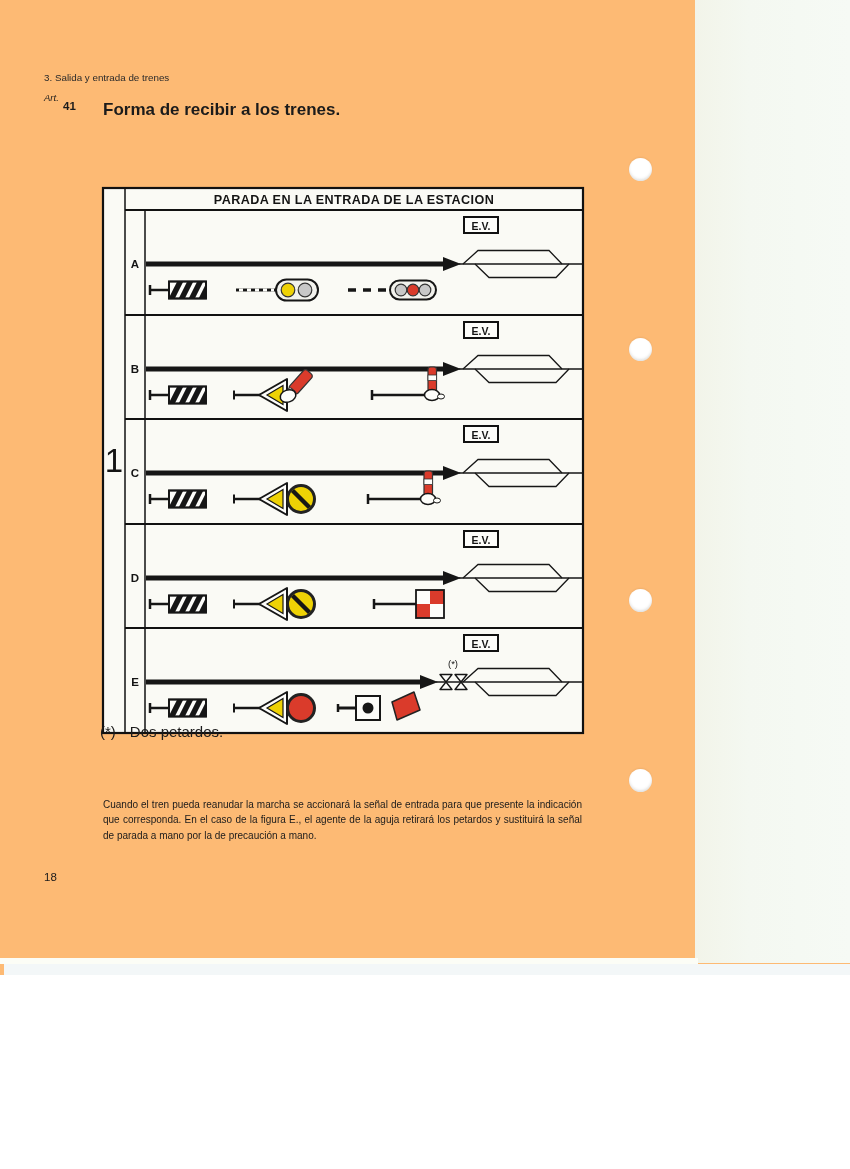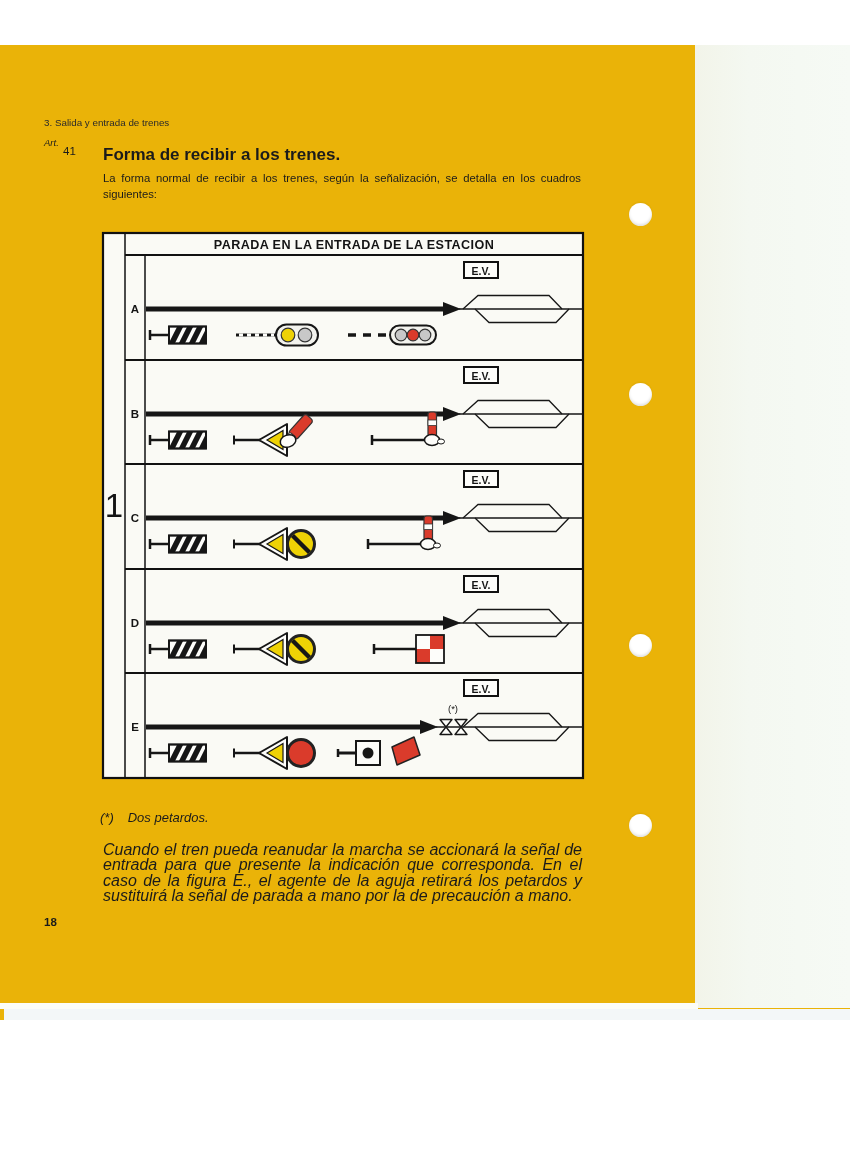--- a/index.html
+++ b/index.html
@@ -1,46 +1,45 @@
 <!DOCTYPE html>
 <html><head>
 <meta charset="utf-8">
 <style>
   html,body{margin:0;padding:0;}
   body{width:850px;height:1169px;}
   .scan{
     position:relative;width:850px;height:975px;overflow:hidden;
-    background:#eab308;
+    background:#fdba74;
     font-family:"Liberation Sans", sans-serif;
     color:#1b1b1b;
-    margin-top:45px;
   }
   .abs{position:absolute;}
   
   .strip-right{left:695px;top:0;width:155px;height:963px;
     background:linear-gradient(90deg,#f2f4e9 0%,#f4f8f1 35%,#f6faf5 100%);}
   .page-bottom-edge{left:0;top:958px;width:698px;height:6px;background:#fcfdf6;}
   .bottom-area{left:4px;top:964px;width:846px;height:205px;background:#f3f7f8;}
   .left-sliver{left:0;top:968px;width:4px;height:201px;background:#30343
 
 4;}
   .bottom-strip{left:4px;top:1152px;width:846px;height:17px;background:#e9eded;}
   .hole{width:23px;height:23px;border-radius:50%;
     background:radial-gradient(circle at 45% 40%, #ffffff 60%, #f1f1ec 100%);
     box-shadow:inset 0 -2px 3px rgba(0,0,0,.10), 0 -1px 2px rgba(0,0,0,.06);}
   
   .running-header{left:44px;top:72px;font-size:9.8px;color:#2a2a2a;}
   .art-prefix{left:44px;top:92px;font-size:9.5px;font-style:italic;}
-  .art-number{left:63px;top:100px;font-size:11.5px;font-weight:normal;}
+  .art-number{left:63px;top:100px;font-size:11.5px;font-weight:bold;}
   .art-title{left:103px;top:100px;font-size:17px;font-weight:bold;}
   .intro{left:103px;top:126px;width:478px;font-size:11.3px;line-height:15.6px;text-align:justify;}
-  .footnote{left:100px;top:765px;font-size:13px;font-style:italic;}
+  .footnote{left:100px;top:723px;font-size:15px;}
   .footnote .fn-text{margin-left:14px;}
-  .closing{left:103px;top:797px;width:479px;font-size:16px;line-height:15.4px;text-align:justify;font-style:italic;}
-  .page-number{left:44px;top:871px;font-size:11.5px;font-weight:bold;}
+  .closing{left:103px;top:797px;width:479px;font-size:10px;line-height:15.4px;text-align:justify;}
+  .page-number{left:44px;top:871px;font-size:11.5px;}
   
   svg text{font-family:"Liberation Sans", sans-serif;fill:#141414;}
   .hdr{font-size:12.6px;font-weight:bold;letter-spacing:.4px;}
   .rowletter{font-size:11.5px;font-weight:bold;}
   .evtext{font-size:10.5px;font-weight:bold;}
   .grouplabel{font-size:33px;font-weight:400;}
   .marker{font-size:9.5px;}
 </style>
 </head>
 <body>
@@ -54,21 +53,20 @@
   <div class="abs bottom-strip"></div>
   <div class="abs hole" style="left:629px;top:158px;"></div>
   <div class="abs hole" style="left:629px;top:338px;"></div>
   <div class="abs hole" style="left:629px;top:589px;"></div>
   <div class="abs hole" style="left:629px;top:769px;"></div>
 
   <div class="abs running-header">3. Salida y entrada de trenes</div>
   <div class="abs art-prefix">Art.</div>
   <div class="abs art-number">41</div>
   <div class="abs art-title">Forma de recibir a los trenes.</div>
-  <div class="abs intro">La forma normal de recibir a los trenes, según la señalización, se detalla en los cuadros siguientes:</div>
 
   <svg class="abs" style="left:100px;top:185px;" width="490" height="552" viewBox="100 185 490 552">
     <defs>
       <clipPath id="board-clip">
           <rect x="19" y="-8.5" width="37" height="17"></rect>
         </clipPath>
 
       <g id="sig-board">
         <line x1="0" y1="-5" x2="0" y2="5" stroke="#161616" stroke-width="2.5"></line>
         <line x1="0" y1="0" x2="19" y2="0" stroke="#161616" stroke-width="2.5"></line>

